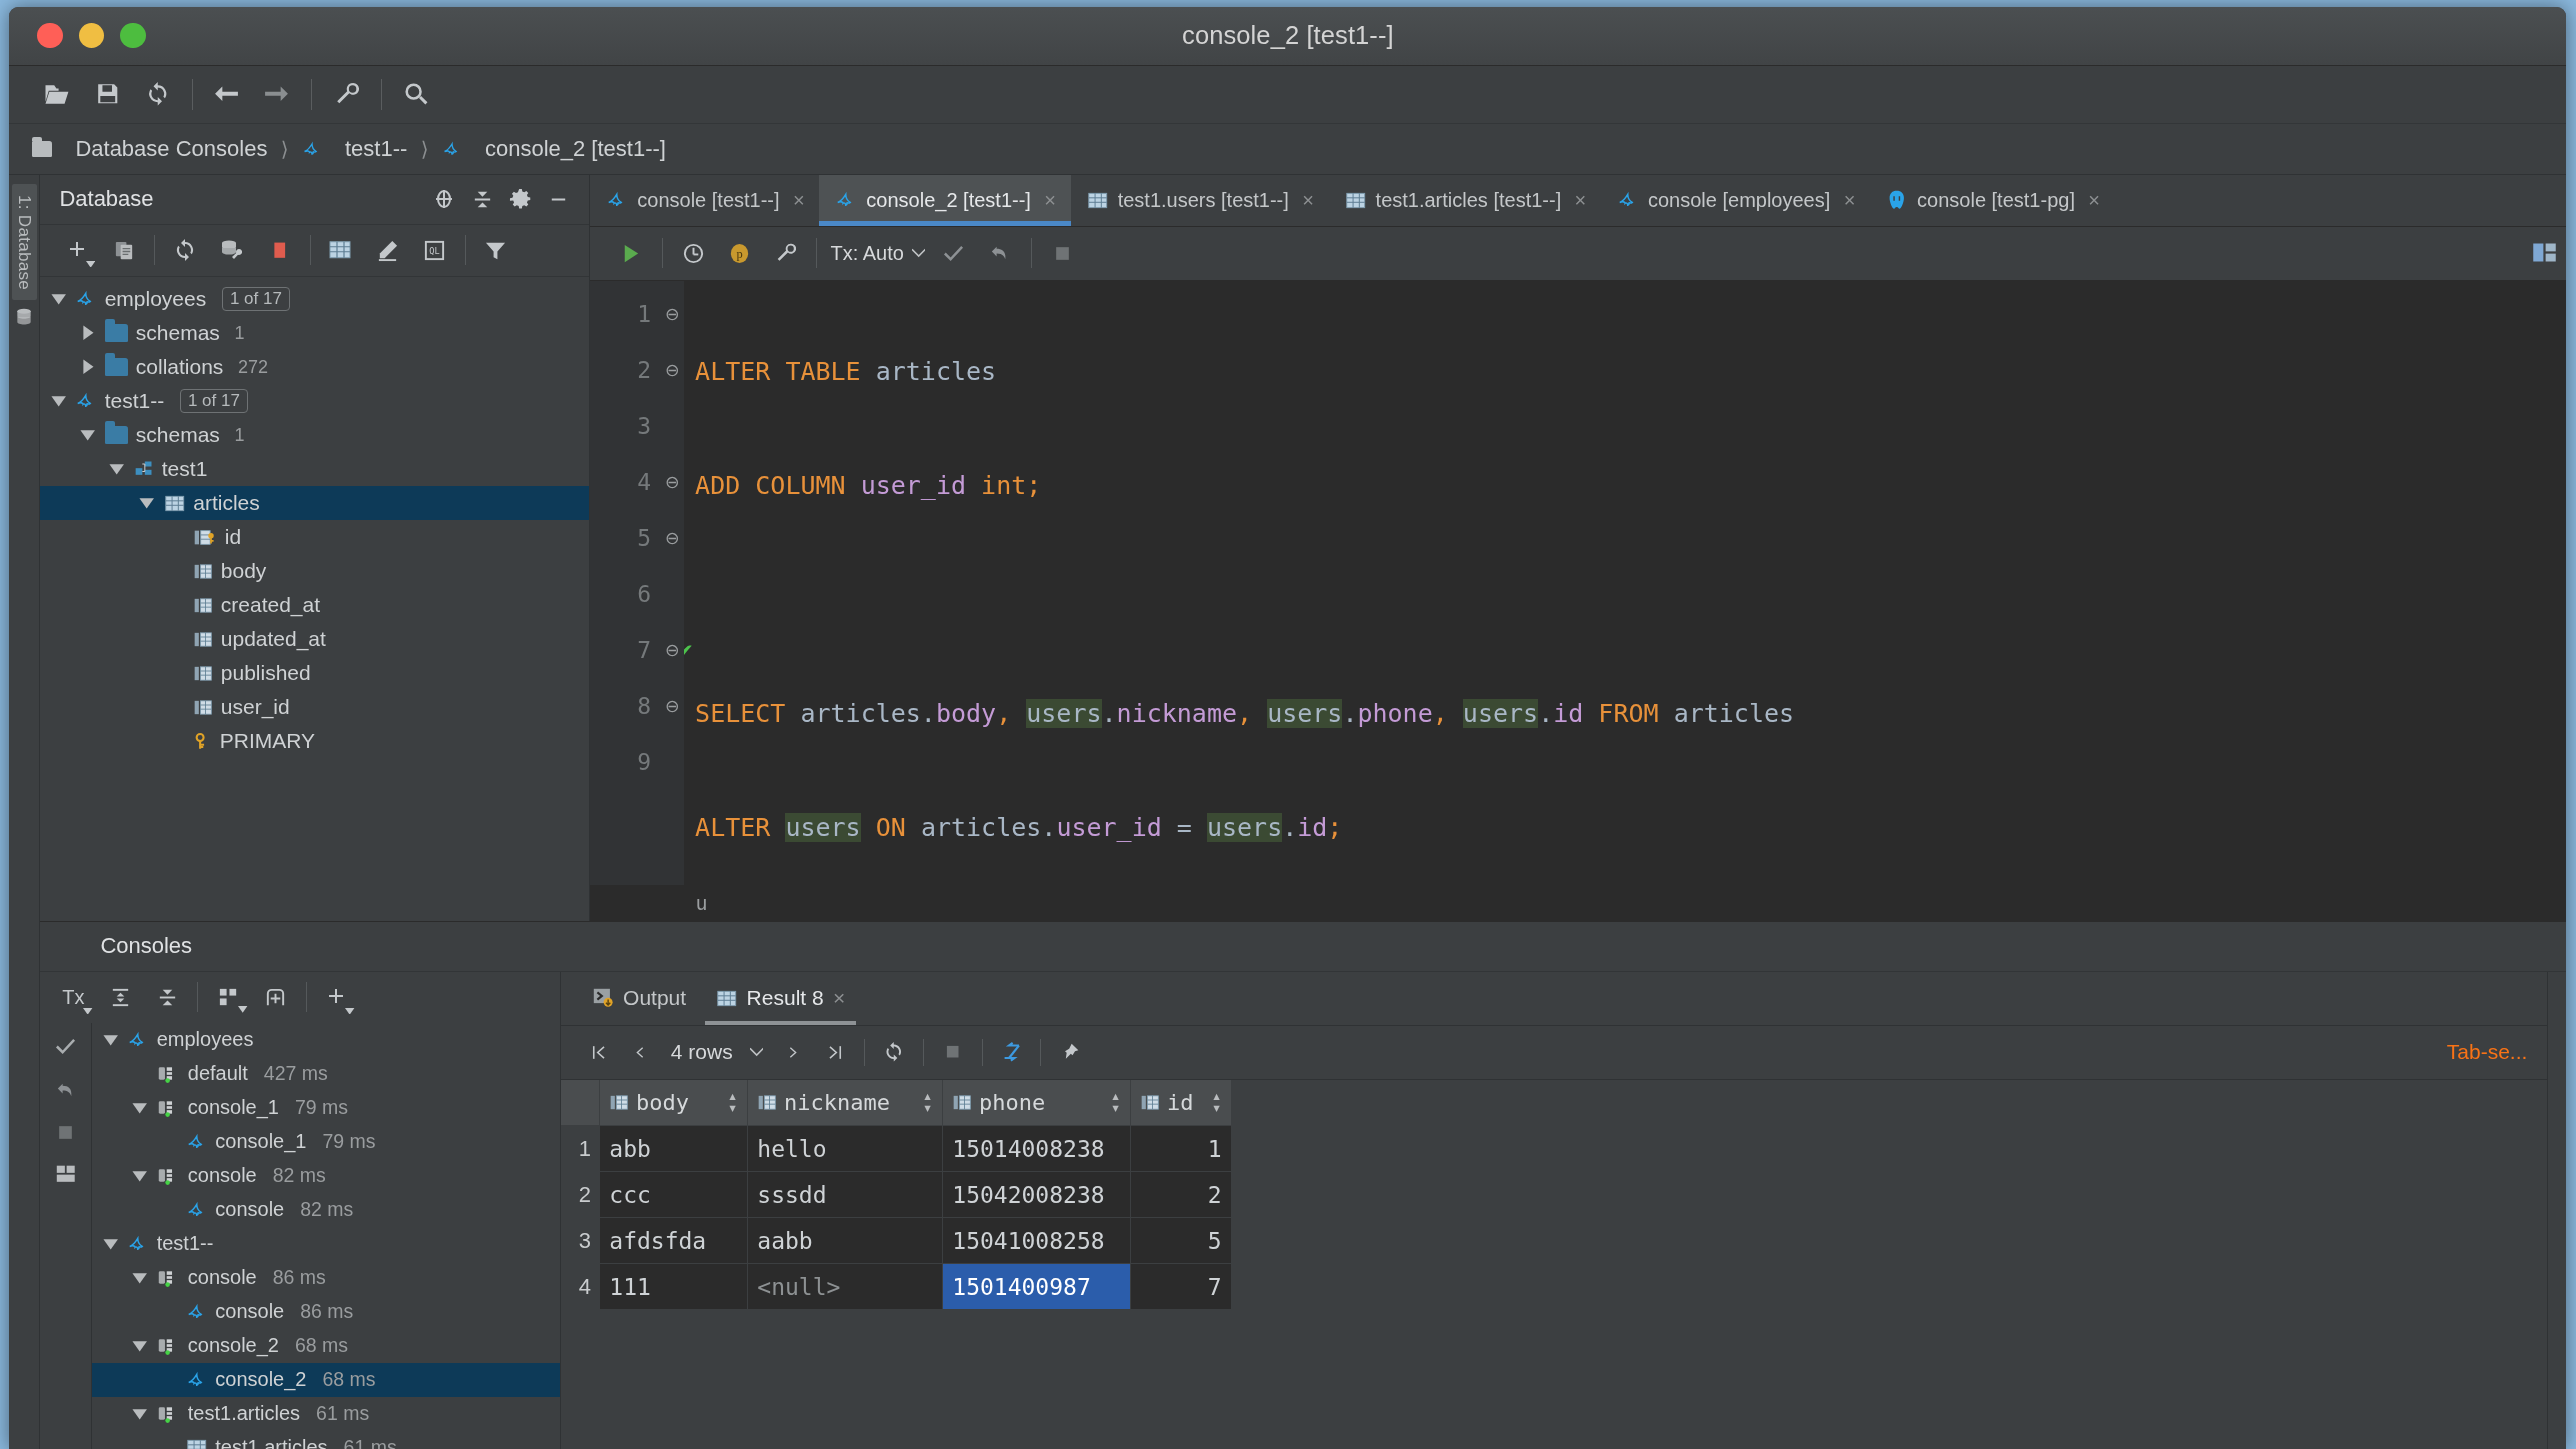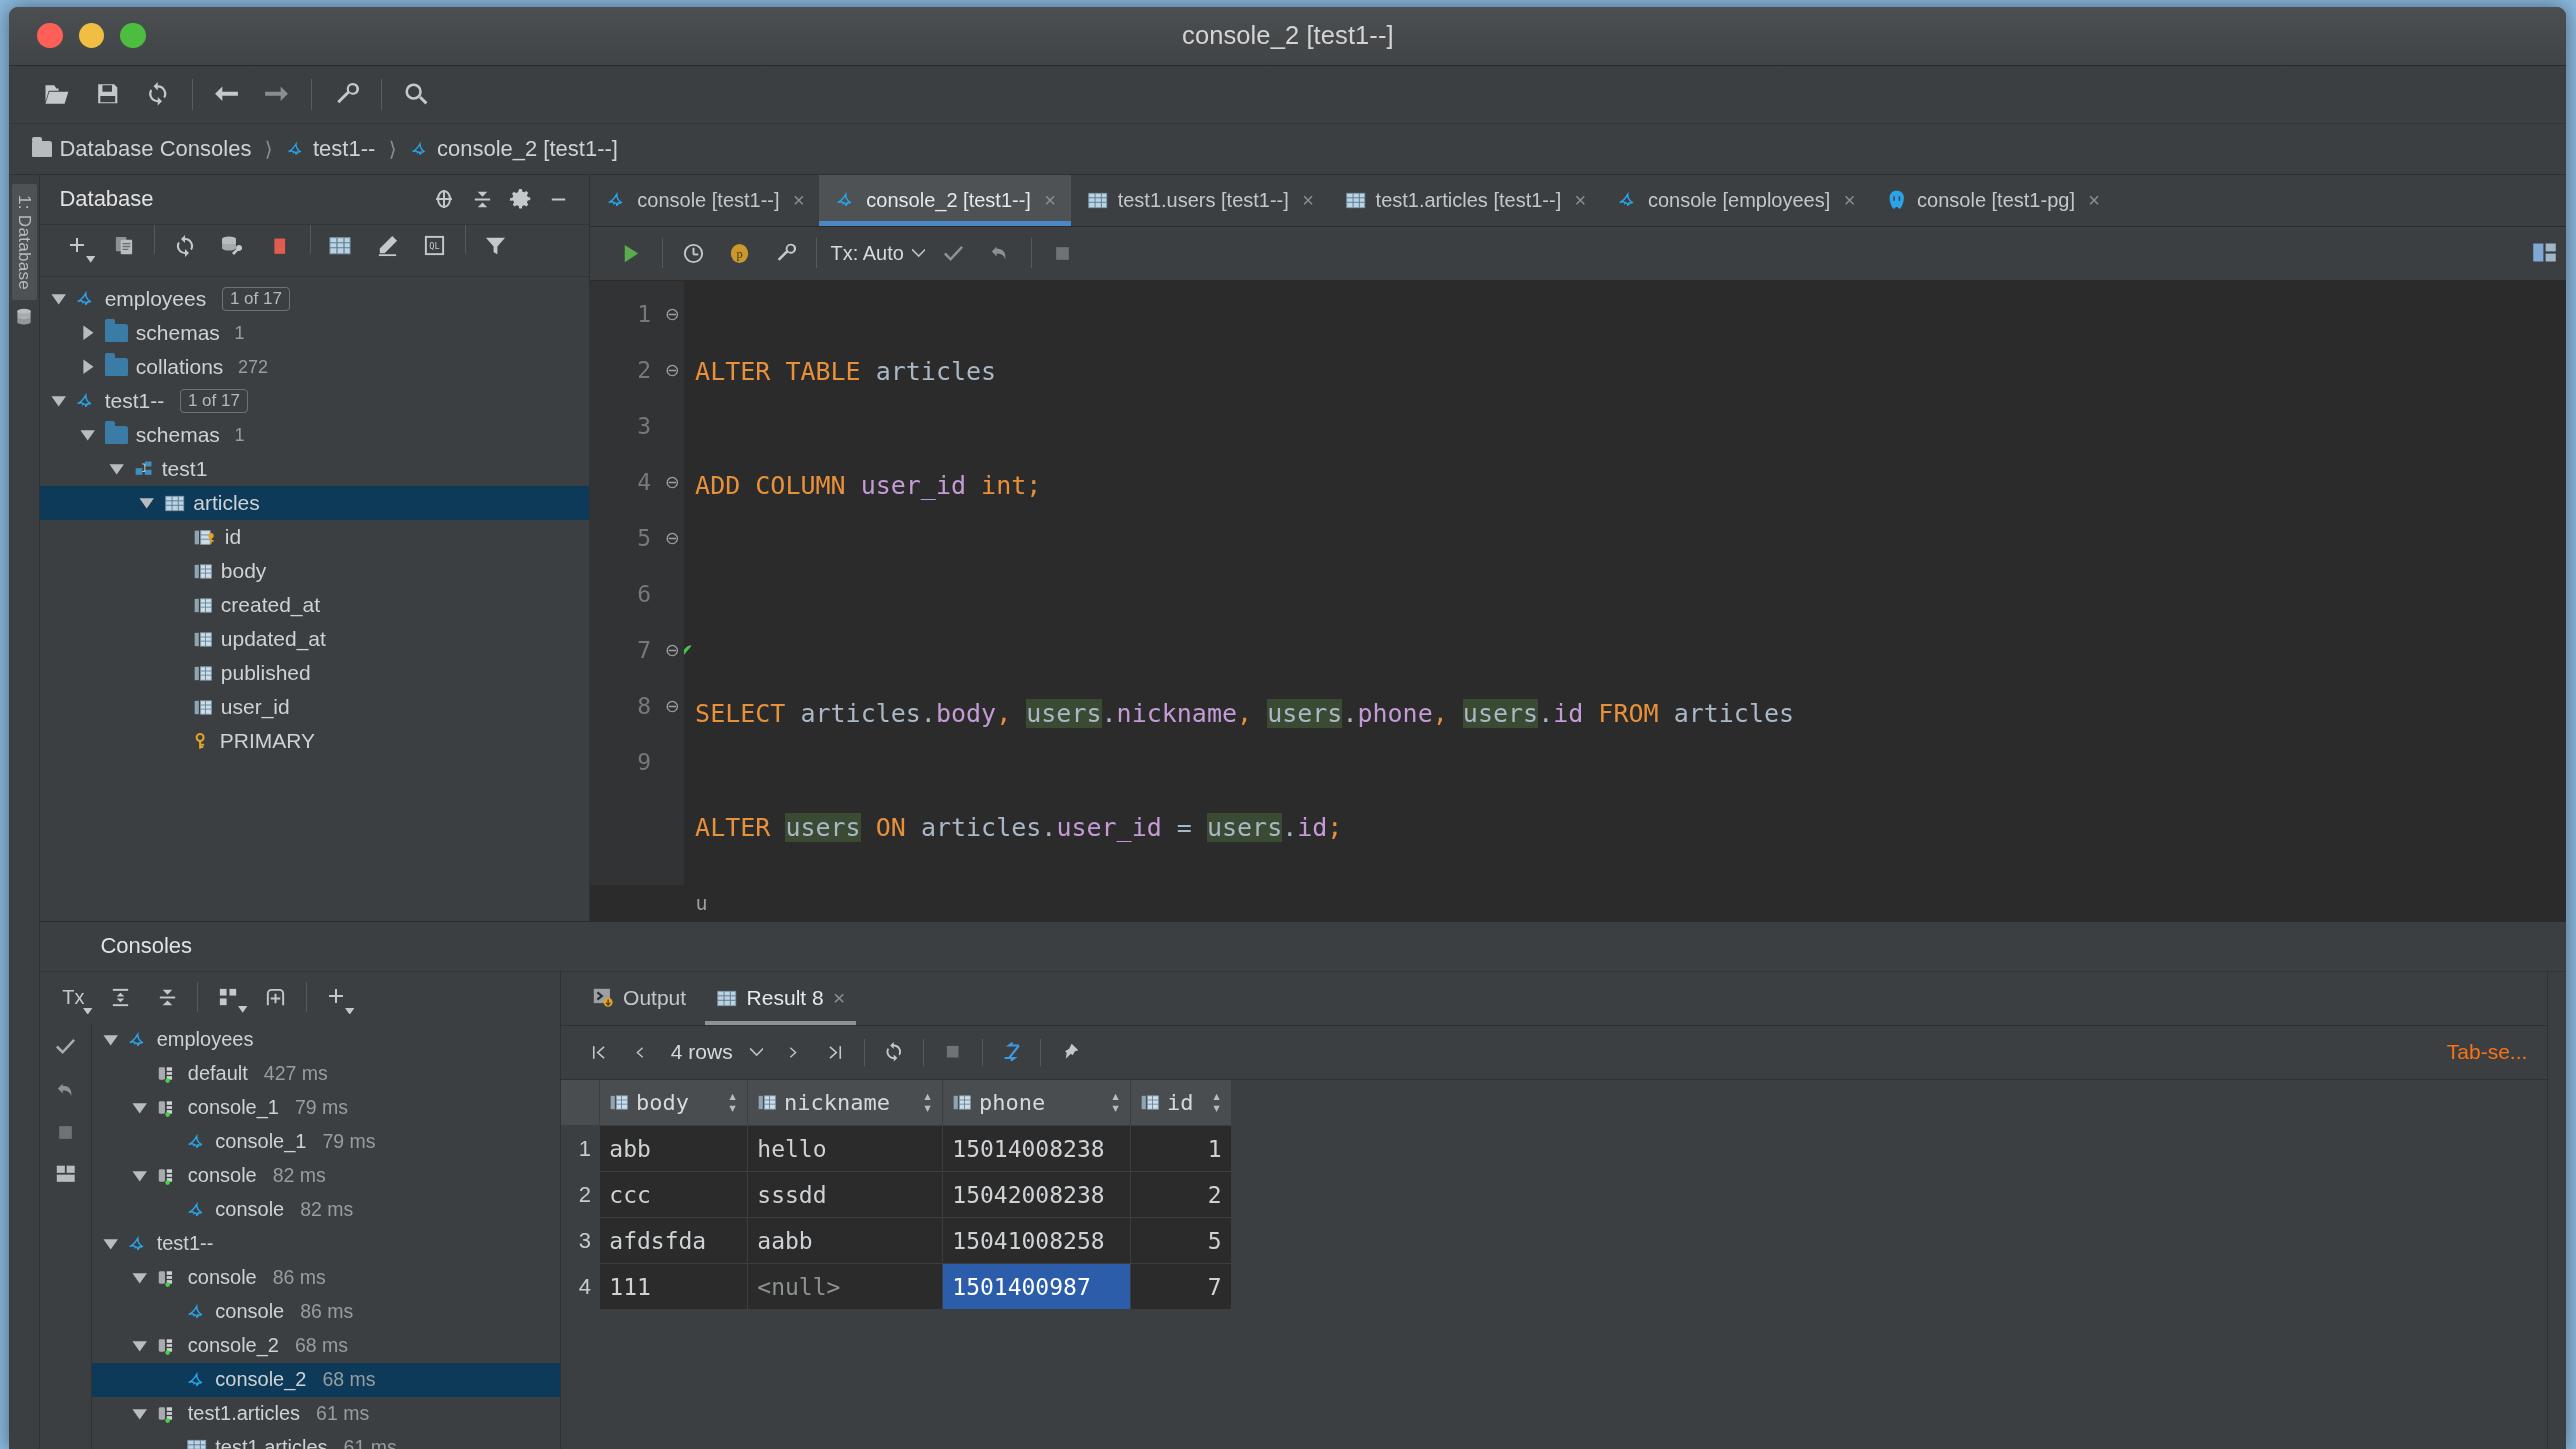--- a/index.html
+++ b/index.html
@@ -54,21 +54,21 @@
   .ic { fill: #c4c8cb; }
 
   
   .breadcrumb {
     height: 51px; flex: 0 0 51px;
     background: #3c3f41;
     display: flex; align-items: center; padding-left: 23px;
     gap: 9.4px; font-size: 22px; color: #cfd2d4;
     border-bottom: 0.7px solid #2f3234;
   }
-  .crumb { display: flex; align-items: center; gap: 7px; }
+  .crumb { display: flex; align-items: center; gap: 23px; }
   .crumb-sep { color: #8b8e90; font-size: 20px; padding: 0 4px; }
   .folder-ic { width: 20px; height: 16px; background: #b8bcbe; border-radius: 1.3px 2.7px 1.3px 1.3px; position: relative; }
   .folder-ic::before { content:''; position:absolute; left:0; top:-4px; width: 9.4px; height: 4.7px; background:#b8bcbe; border-radius: 2px 2px 0 0; }
 
   
   .body { flex: 1 1 auto; display: flex; min-height: 0; }
 
   .leftrail {
     width: 31px; flex: 0 0 31px; background: #3c3f41;
     border-right: 0.7px solid #2f3234;
@@ -91,21 +91,21 @@
   .dbpanel { width: 550px; flex: 0 0 550px; background: #3c3f41; display: flex; flex-direction: column;
              border-right: 0.7px solid #2f3234; min-height: 0; }
   .panel-head {
     height: 50px; flex: 0 0 50px; display: flex; align-items: center;
     padding: 0 12px 0 19px; color: #e0e2e4; font-size: 22px;
     border-bottom: 0.7px solid #323537;
   }
   .panel-head .sp { flex: 1; }
   .panel-head .hbtn { width: 38px; height: 38px; display: flex; align-items: center; justify-content: center; }
   .panel-toolbar {
-    height: 52px; flex: 0 0 52px; display: flex; 
+    height: 52px; flex: 0 0 52px; display: flex; align-items: center;
     padding-left: 13.4px; border-bottom: 0.7px solid #323537; background: #3c3f41;
   }
   .ptb { width: 47px; height: 42px; display: flex; align-items: center; justify-content: center; position: relative; }
   .ptb-sep { width: 0.7px; height: 29.5px; background: #55595b; margin: 0 6.7px; }
 
   .tree { flex: 1 1 auto; overflow: hidden; padding-top: 5.4px; font-size: 21px; color: #cfd2d4; }
   .trow { height: 34px; display: flex; align-items: center; gap: 8px; padding-right: 6.7px; white-space: nowrap; }
   .trow.sel { background: #0d3a58; }
   .arrow { width: 17.4px; height: 17.4px; display:inline-block; }
   .badge {

